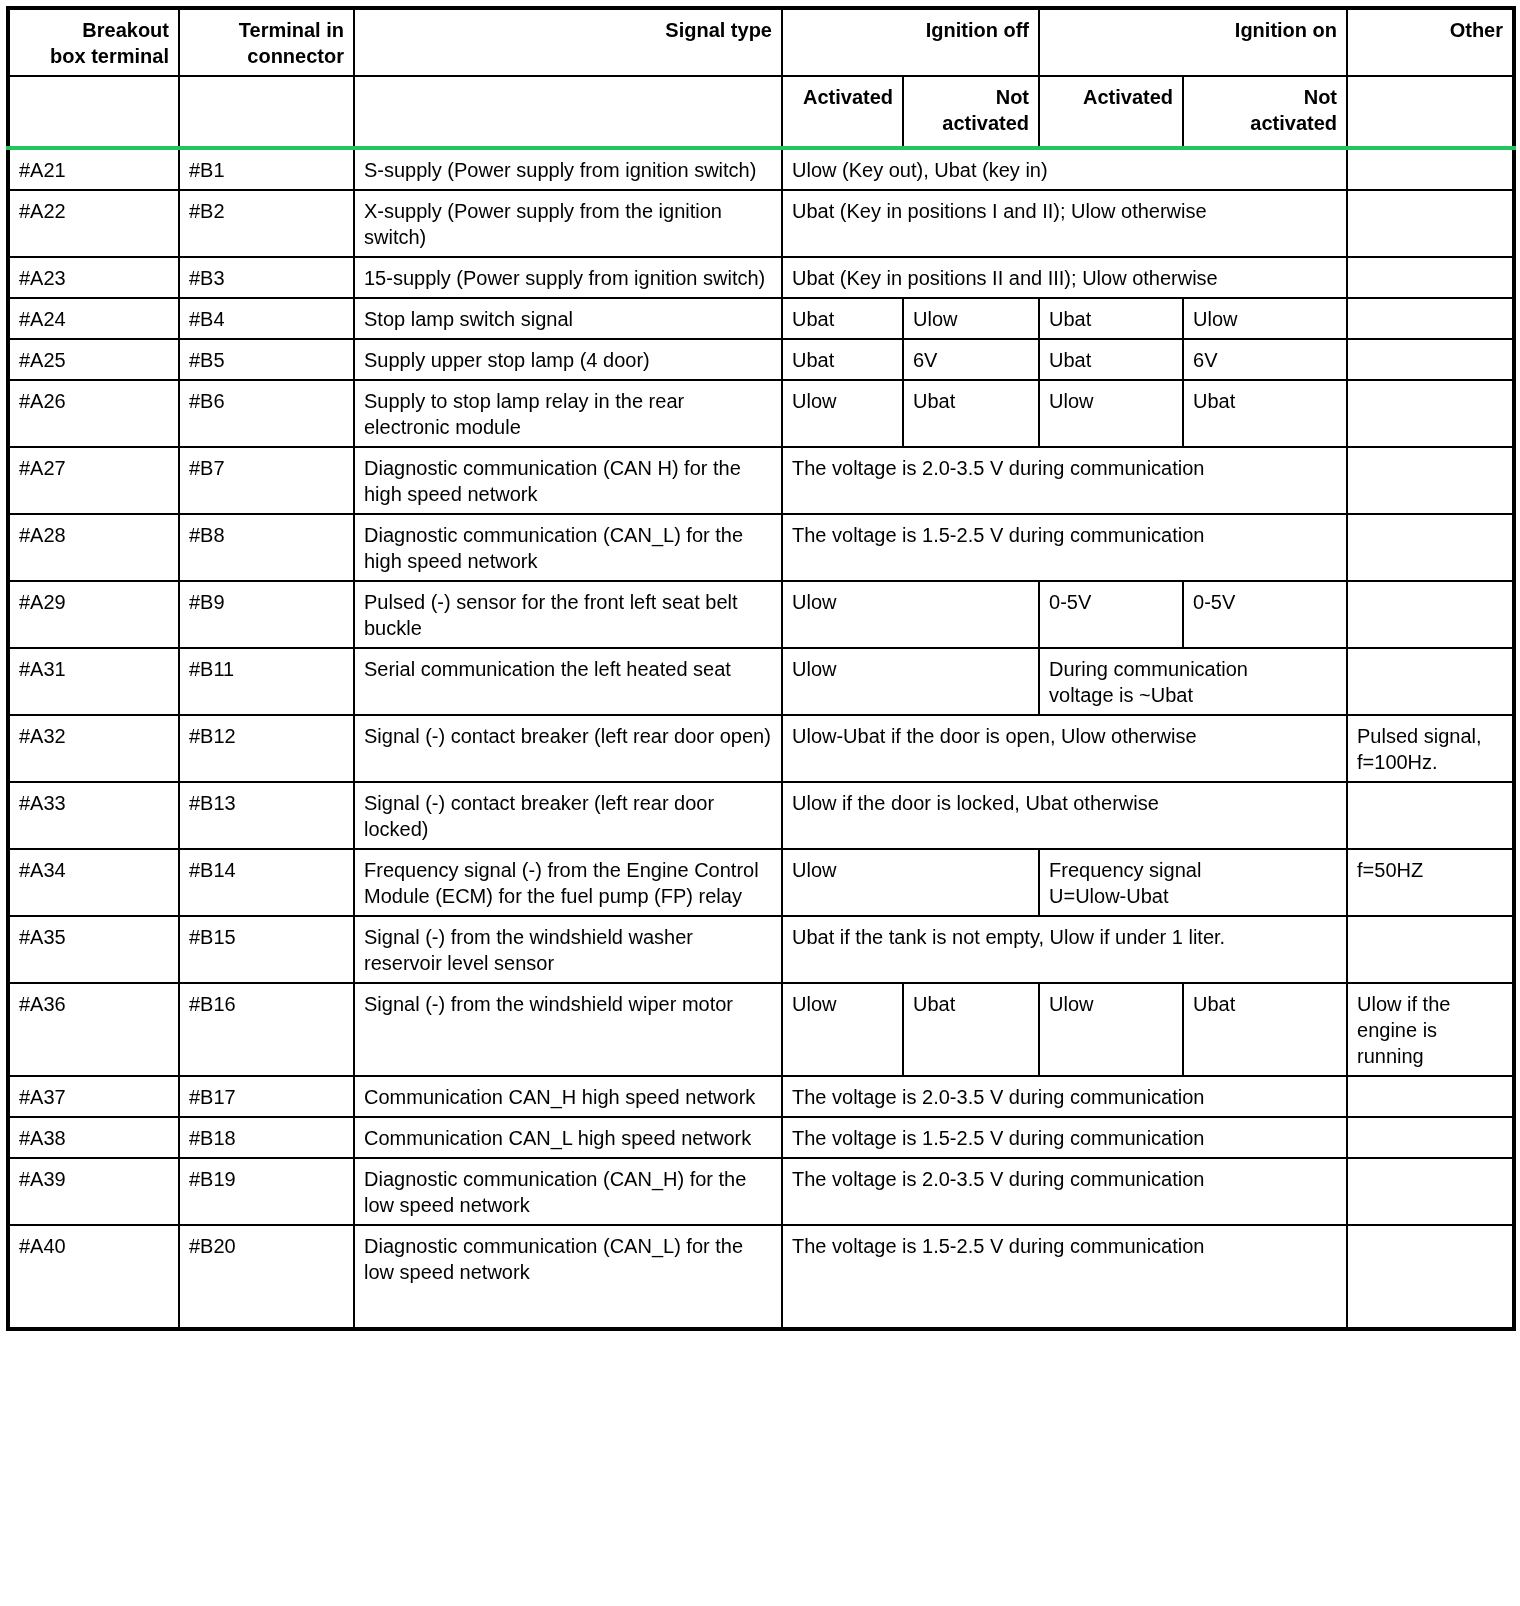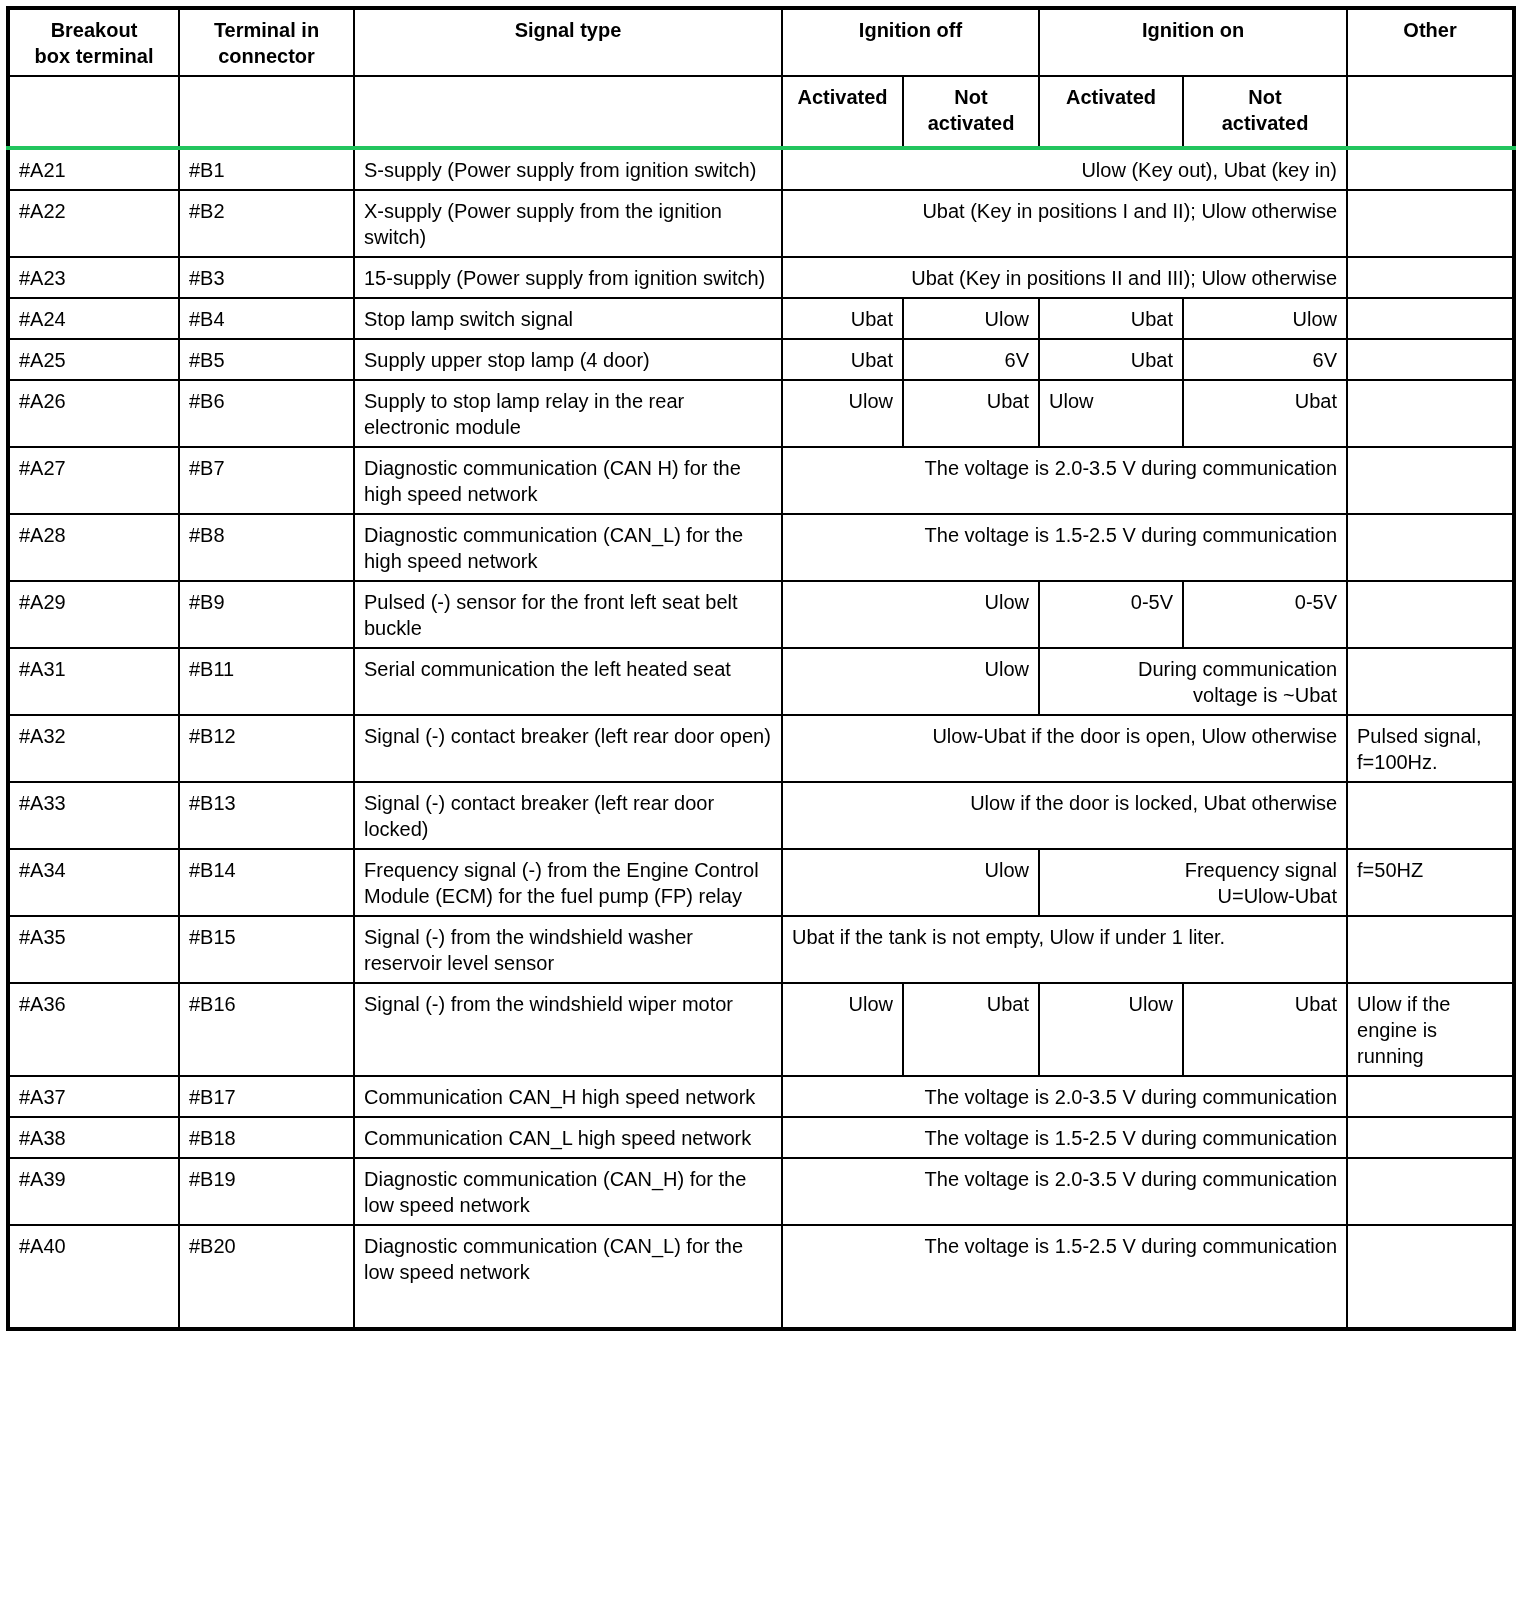--- a/index.html
+++ b/index.html
@@ -21,26 +21,26 @@
     background: #fff;
   }
   .doc-table th, .doc-table td {
     border: 2px solid #000;
     vertical-align: top;
     padding: 7px 9px 6px 9px;
     white-space: pre-line;
     overflow: hidden;
   }
   .doc-table th {
-    text-align: center;
+    text-align: right;
     font-weight: bold;
   }
   tr.hrow1 th { height: 52px; }
   tr.hrow2 th { height: 56px; border-bottom: 4px solid #22c55e; }
-  td.c { text-align: right; }
+  td.c { text-align: left; }
   td.l { text-align: left; }
   tbody tr:last-child td { height: 88px; }
 </style>
 </head>
 <body>
 
 <table class="doc-table">
   <colgroup>
     <col style="width:171px">
     <col style="width:175px">

